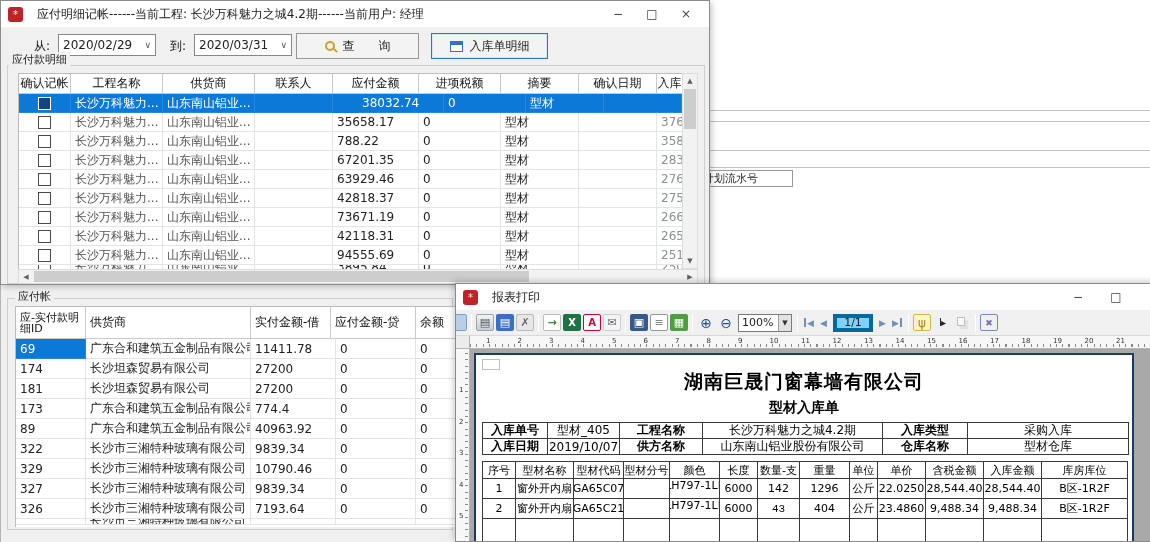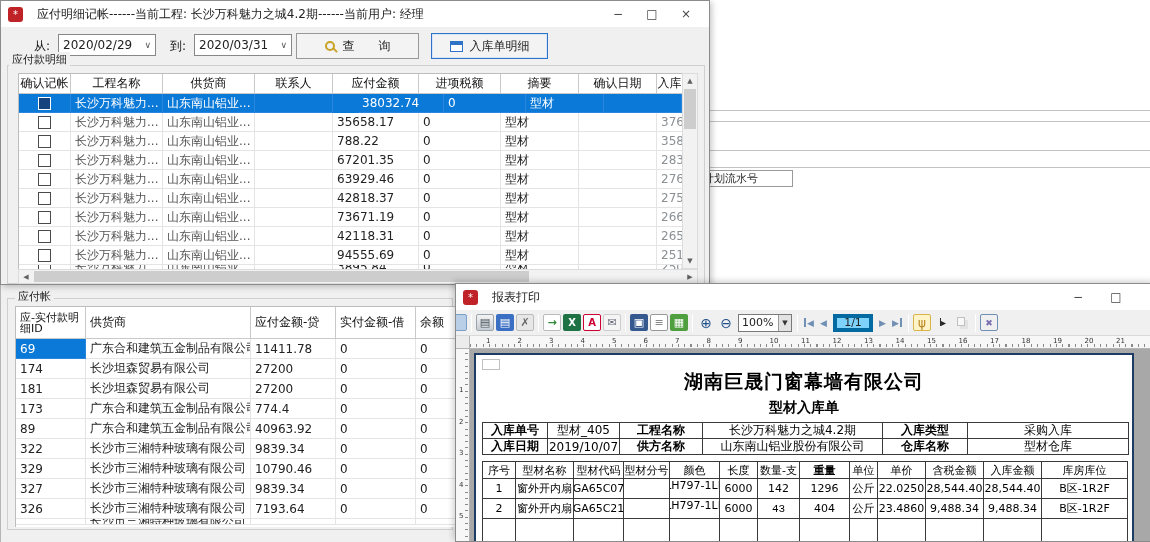--- a/index.html
+++ b/index.html
@@ -127,22 +127,22 @@
   </div>
 
   <div id="pp">
     <div class="grouplabel" style="left:14px;top:4px">应付帐</div>
     <div class="groupbox" style="left:6px;top:13px;width:446px;height:232px"></div>
     <div class="grid" style="left:14px;top:21px;width:441px;height:221px">
       <div id="pphead" class="grow phead">
           <div class="gcell idhdr" style="width: 70px;">应-实付款明
 细ID</div>
           <div class="gcell" style="width: 165px;">供货商</div>
+          <div class="gcell" style="width: 80px;">实付金额-借</div>
           <div class="gcell" style="width: 85px;">应付金额-贷</div>
-          <div class="gcell" style="width: 80px;">实付金额-借</div>
           <div class="gcell" style="width: 41px;">余额</div>
         </div>
       <div id="pprows">
           <div class="pgrow">
             <div class="gcell idsel" style="width: 70px;">69</div>
             <div class="gcell" style="width: 165px;">广东合和建筑五金制品有限公司</div>
             <div class="gcell" style="width: 85px;">11411.78</div>
             <div class="gcell" style="width: 80px;">0</div>
             <div class="gcell" style="width: 41px;">0</div>
           </div>
@@ -509,21 +509,21 @@
           </div>
         <div class="rtable" id="datatable" style="left:6px;top:106px">
             <div class="rrow" style="height: 17px;">
               <div class="rcell" style="width: 33px; height: 17px;">序号</div>
               <div class="rcell" style="width: 58px; height: 17px;">型材名称</div>
               <div class="rcell" style="width: 50px; height: 17px;">型材代码</div>
               <div class="rcell" style="width: 46px; height: 17px;">型材分号</div>
               <div class="rcell" style="width: 50px; height: 17px;">颜色</div>
               <div class="rcell" style="width: 38px; height: 17px;">长度</div>
               <div class="rcell" style="width: 42px; height: 17px;">数量-支</div>
-              <div class="rcell" style="width: 50px; height: 17px; font-weight: bold;">重量</div>
+              <div class="rcell" style="width: 50px; height: 17px;">重量</div>
               <div class="rcell" style="width: 28px; height: 17px;">单位</div>
               <div class="rcell" style="width: 48px; height: 17px;">单价</div>
               <div class="rcell" style="width: 58px; height: 17px;">含税金额</div>
               <div class="rcell" style="width: 58px; height: 17px;">入库金额</div>
               <div class="rcell" style="width: 86px; height: 17px;">库房库位</div>
             </div>
             <div class="rrow" style="height: 20px;">
               <div class="rcell" style="width: 33px; height: 20px;">1</div>
               <div class="rcell" style="width: 58px; height: 20px;">窗外开内扇</div>
               <div class="rcell" style="width: 50px; height: 20px;">GA65C07</div>

